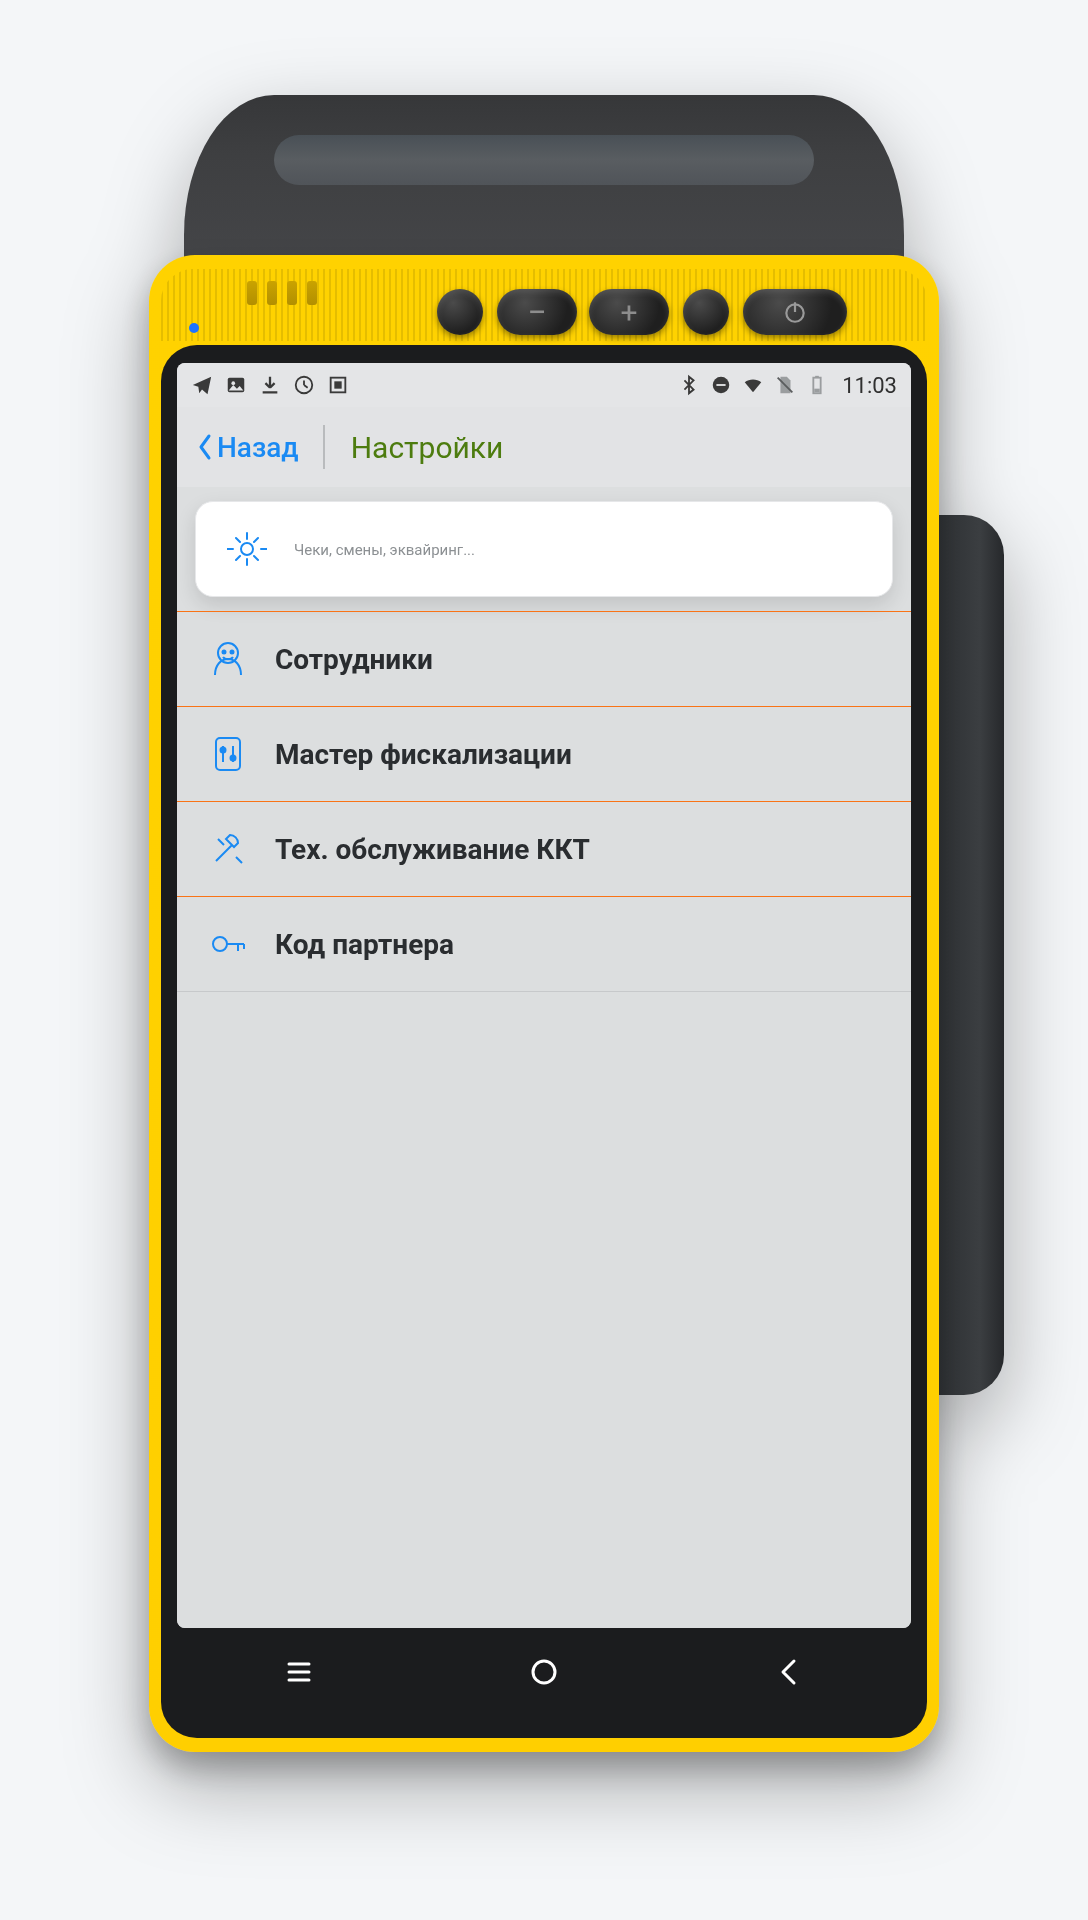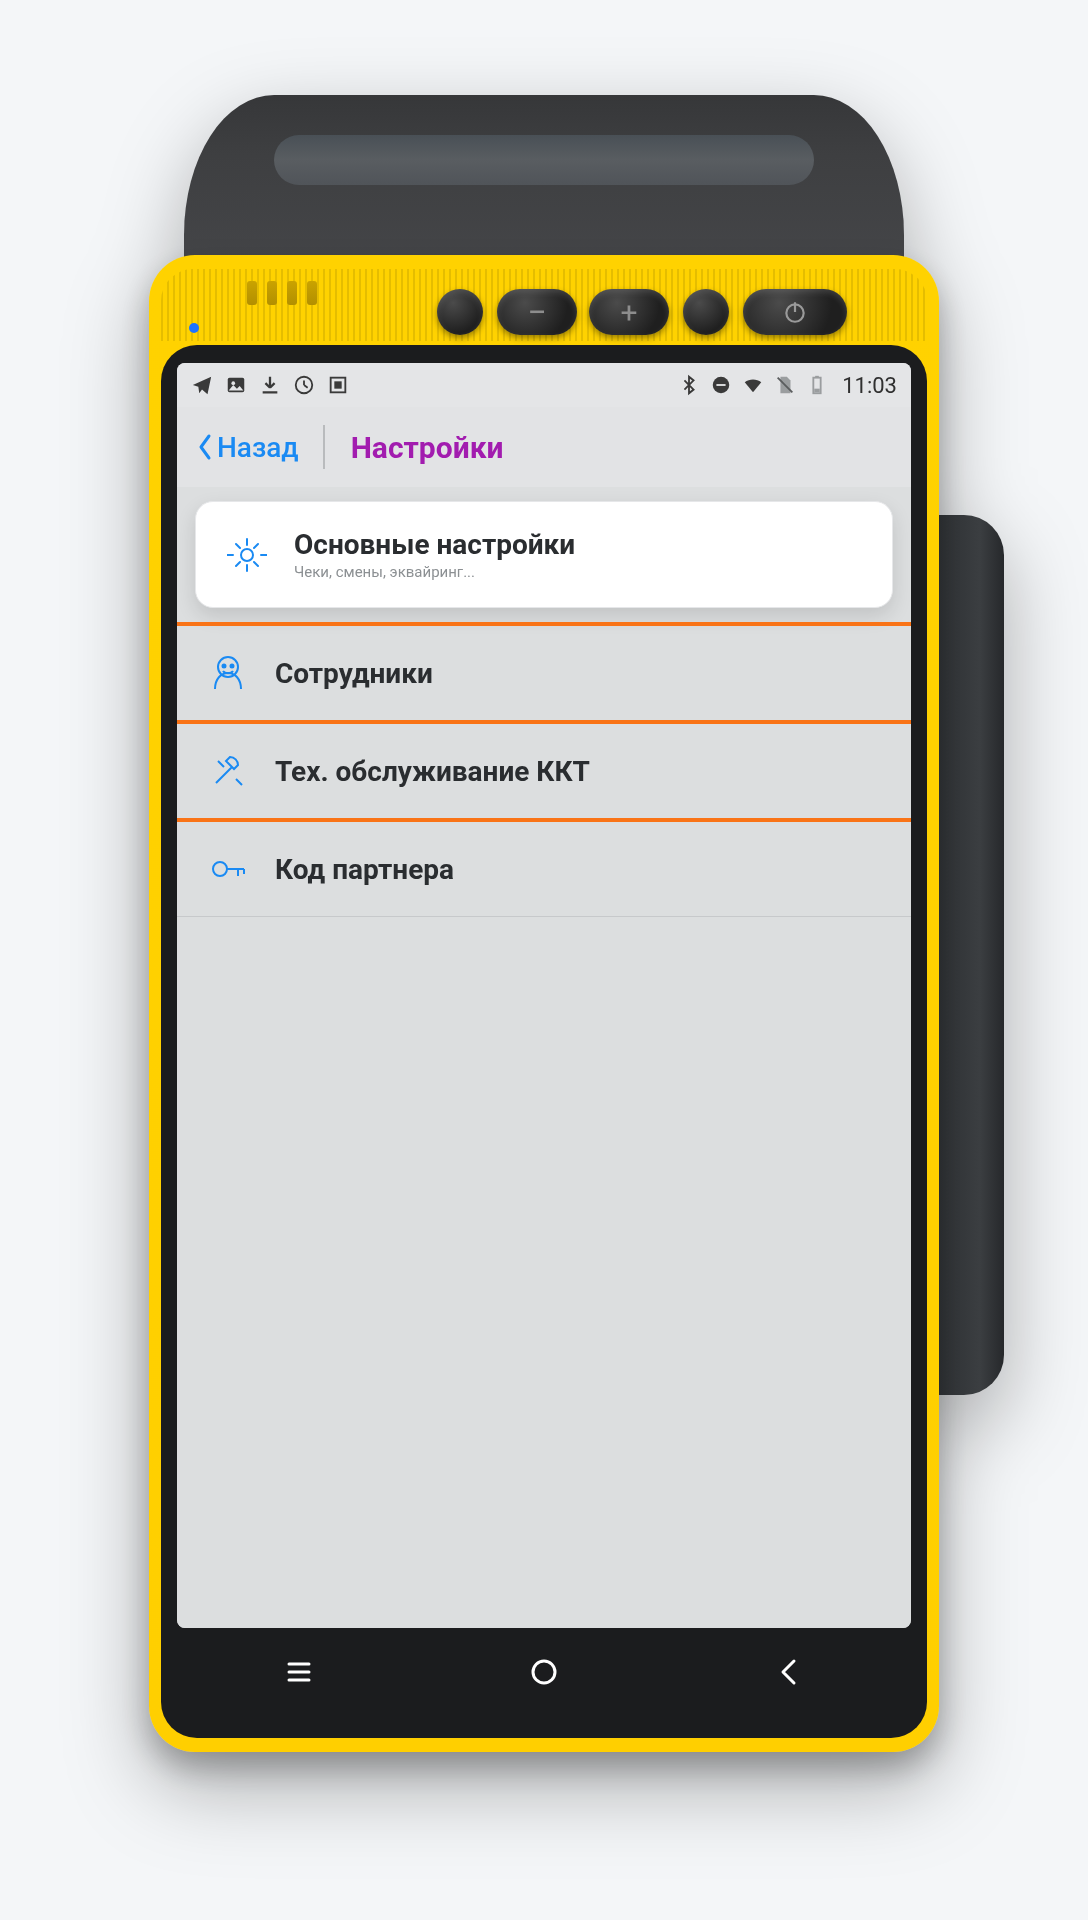--- a/index.html
+++ b/index.html
@@ -155,35 +155,35 @@
   .back-btn{
     display:flex; align-items:center; gap:4px;
     color:#1a8af3; font-size:28px; font-weight:500;
     padding-right:24px;
   }
   .back-btn svg{ width:16px; height:28px; stroke:#1a8af3;}
   .hdr-sep{
     width:2px; height:44px; background:#b9bbbd; margin-right:26px;
   }
   .hdr-title{
-    font-size:30px; font-weight:700; color:#a21caf;
+    font-size:30px; font-weight:400; color:#4d7c0f;
   }
 
   
   .settings-list{
     flex:1;
     background:#dcdedf;
     padding: 14px 0 0 0;
   }
   .s-item{
     display:flex;
     align-items:center;
     gap:26px;
     padding: 26px 30px;
-    border-top:4px solid #f97316;
+    border-top:1px solid #f97316;
   }
   .s-item:last-child{ border-bottom:1px solid #c7c9cb;}
   .s-item .s-icon{
     width:42px; height:42px; flex:0 0 42px;
     display:flex; align-items:center; justify-content:center;
   }
   .s-item .s-icon svg{ width:40px; height:40px; stroke:#1a8af3; fill:none; stroke-width:2;}
   .s-item .s-text .title{
     font-size:28px; font-weight:700; color:#2a2d30;
   }
@@ -332,40 +332,53 @@
           <div class="settings-list">
 
             <div class="s-item card">
               <div class="s-icon">
                 <svg viewBox="0 0 40 40">
                     <circle cx="20" cy="20" r="6"></circle>
                     <path d="M20 4v6M20 30v6M6 20H0m40 0h-6M9 9l4 4M27 27l4 4M31 9l-4 4M13 27l-4 4" stroke-linecap="round"></path>
                   </svg>
               </div>
               <div class="s-text">
-                <div class="title">Основные настройки</div>
                 <div class="subtitle">Чеки, смены, эквайринг...</div>
               </div>
             </div>
 
             <div class="s-item">
               <div class="s-icon">
                 <svg viewBox="0 0 40 40">
                     <path d="M7 36c0-10 6-16 13-16s13 6 13 16"></path>
                     <circle cx="20" cy="14" r="10"></circle>
                     <circle cx="16" cy="13" r="1.5" fill="#1a8af3"></circle>
                     <circle cx="24" cy="13" r="1.5" fill="#1a8af3"></circle>
                     <path d="M15 18c2 3 8 3 10 0"></path>
                   </svg>
               </div>
               <div class="s-text">
                 <div class="title">Сотрудники</div>
               </div>
             </div>
 
+            <div class="s-item">
+              <div class="s-icon">
+                <svg viewBox="0 0 40 40">
+                    <rect x="8" y="4" width="24" height="32" rx="4"></rect>
+                    <line x1="15" y1="12" x2="15" y2="28"></line>
+                    <line x1="25" y1="12" x2="25" y2="28"></line>
+                    <circle cx="15" cy="16" r="2.5" fill="#1a8af3"></circle>
+                    <circle cx="25" cy="24" r="2.5" fill="#1a8af3"></circle>
+                  </svg>
+              </div>
+              <div class="s-text">
+                <div class="title">Мастер фискализации</div>
+              </div>
+            </div>
 
             <div class="s-item">
               <div class="s-icon">
                 <svg viewBox="0 0 40 40">
                     <path d="M8 32L24 16m-2-10a8 8 0 018 8l-4 4-8-8zM28 28l6 6M10 10l6 6"></path>
                   </svg>
               </div>
               <div class="s-text">
                 <div class="title">Тех. обслуживание ККТ</div>
               </div>

